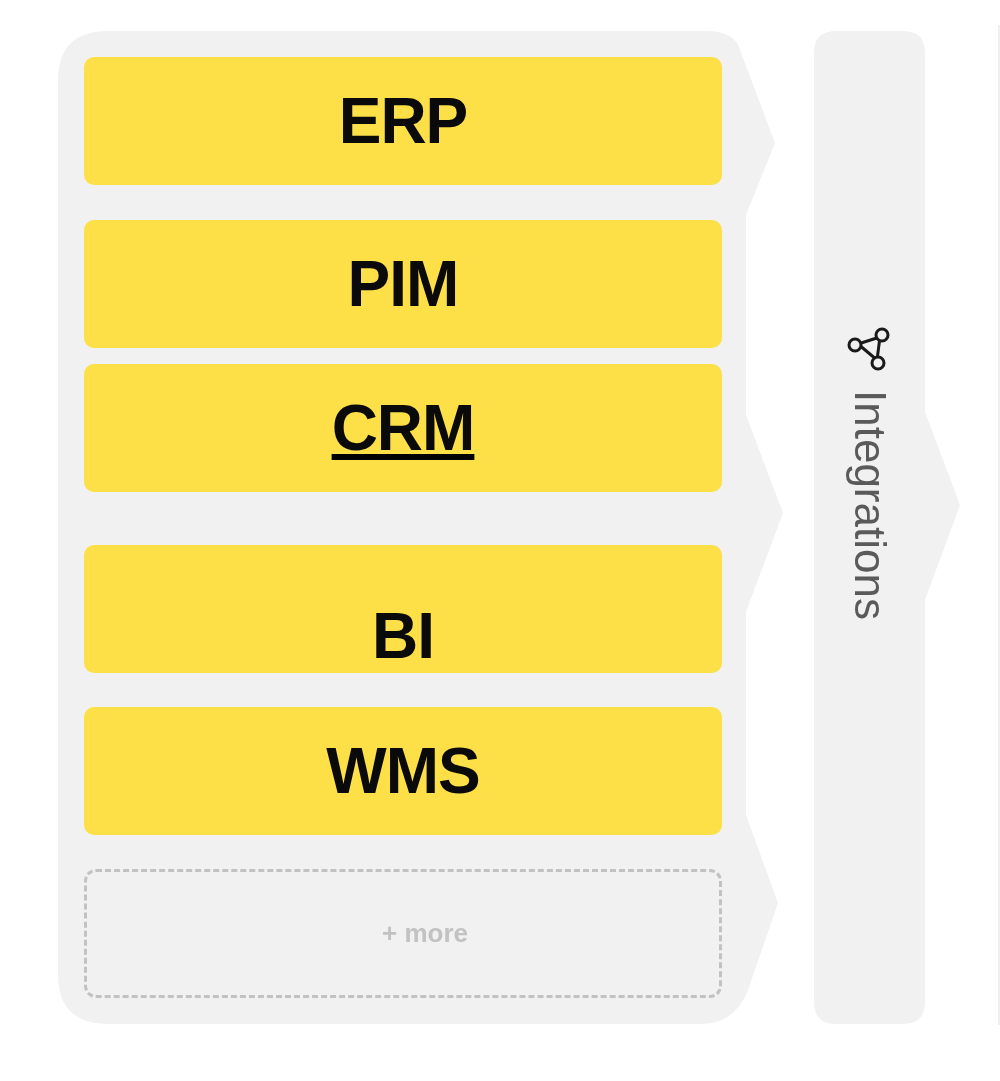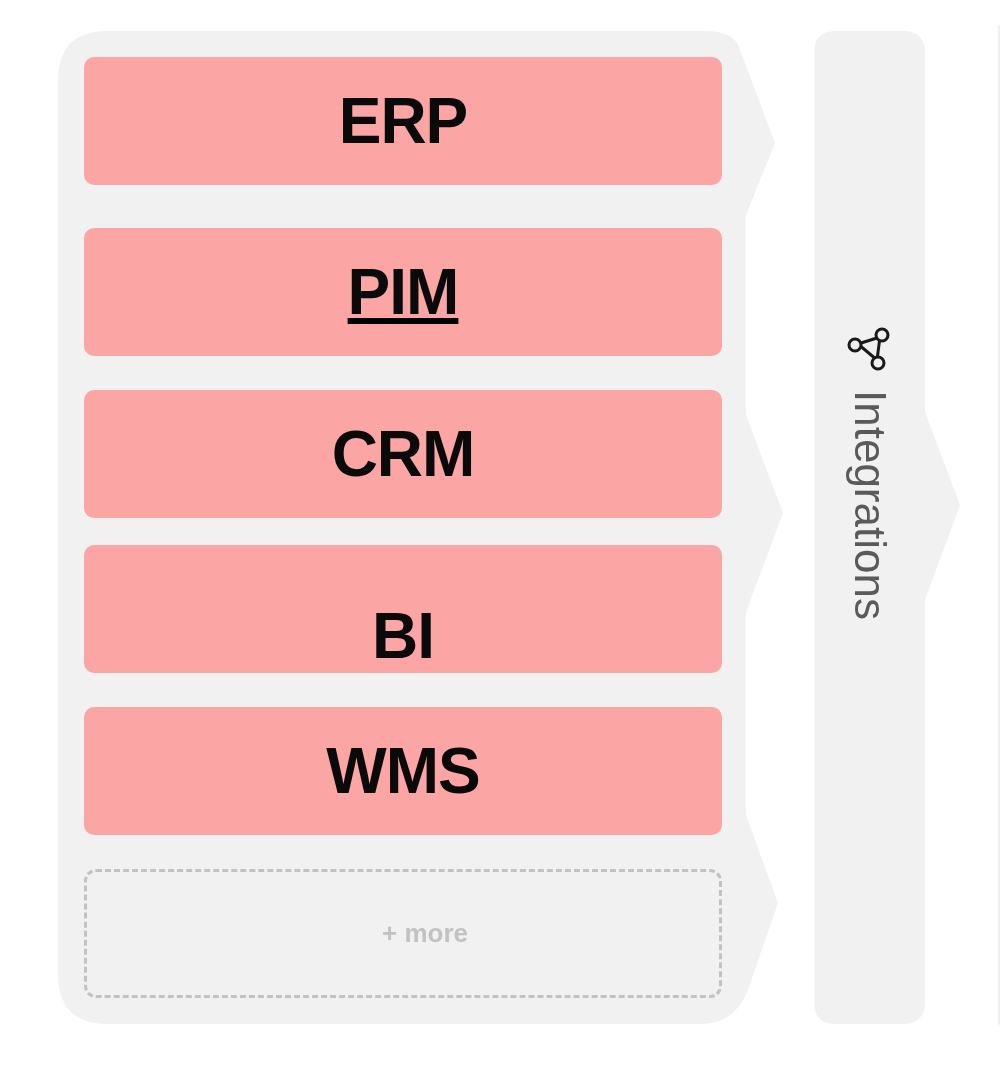--- a/index.html
+++ b/index.html
@@ -1,21 +1,21 @@
 <!DOCTYPE html>
 <html><head>
   <meta charset="utf-8">
   <style>
     html, body { margin: 0; padding: 0; background: #ffffff; }
     body { width: 1000px; height: 1081px; position: relative; overflow: hidden;
            font-family: "Liberation Sans", sans-serif; }
     .bg-svg { position: absolute; left: 0; top: 0; width: 1000px; height: 1081px; }
     .card {
       position: absolute; left: 84px; width: 638px; height: 128px;
-      background: #fca5a5; border-radius: 10px;
+      background: #fde047; border-radius: 10px;
       display: flex; align-items: center; justify-content: center;
     }
     .card span {
       font-family: "Liberation Sans", sans-serif; font-weight: 700;
       font-size: 64px; color: #0a0a0a; letter-spacing: -1px;
     }
     .more {
       position: absolute; left: 84px; top: 869px; width: 638px; height: 129px;
       box-sizing: border-box; border: 3px dashed #c2c2c2; border-radius: 12px;
       display: flex; align-items: center; justify-content: center;
@@ -52,24 +52,24 @@
   <path fill="#f1f1f1" d="M836,31 L903,31 Q925,31 925,53
        L925,412 L960,505 L925,600
        L925,1002 Q925,1024 903,1024
        L836,1024 Q814,1024 814,1002
        L814,53 Q814,31 836,31 Z"></path>
 </svg>
 
 <div class="card" style="top:57px;">
   <span>ERP</span>
 </div>
-<div class="card" style="top:228px;text-decoration:underline;">
+<div class="card" style="top:220px;">
   <span>PIM</span>
 </div>
-<div class="card" style="top:390px;">
+<div class="card" style="top:364px;text-decoration:underline;">
   <span>CRM</span>
 </div>
 <div class="card" style="top:545px;align-items:flex-end;">
   <span>BI</span>
 </div>
 <div class="card" style="top:707px;text-align:right;">
   <span>WMS</span>
 </div>
 
 <div class="more">

